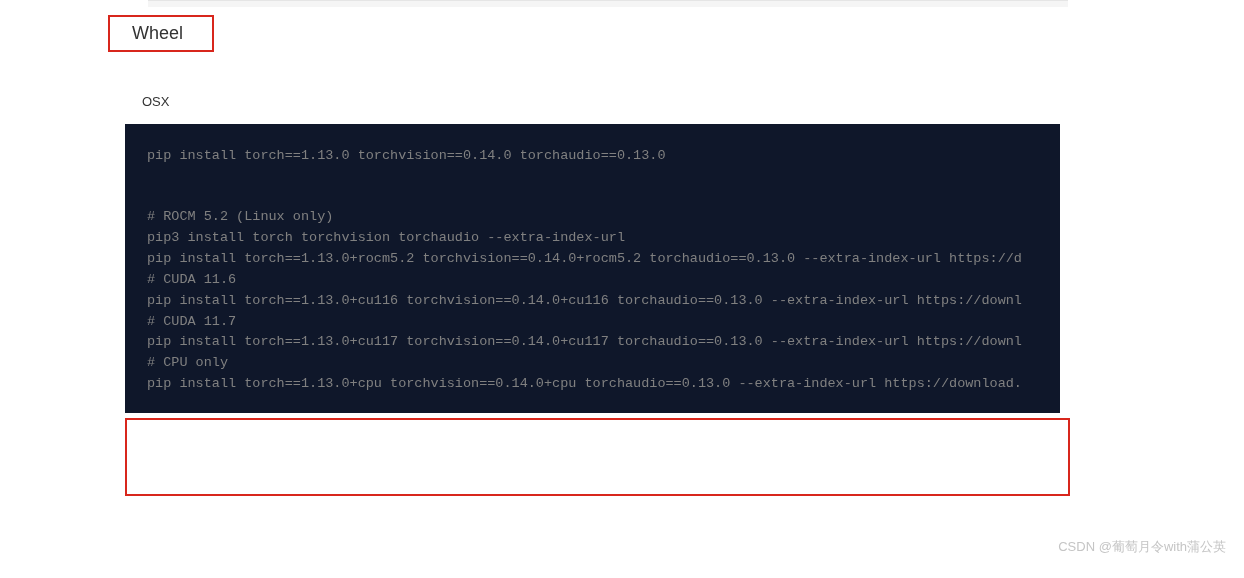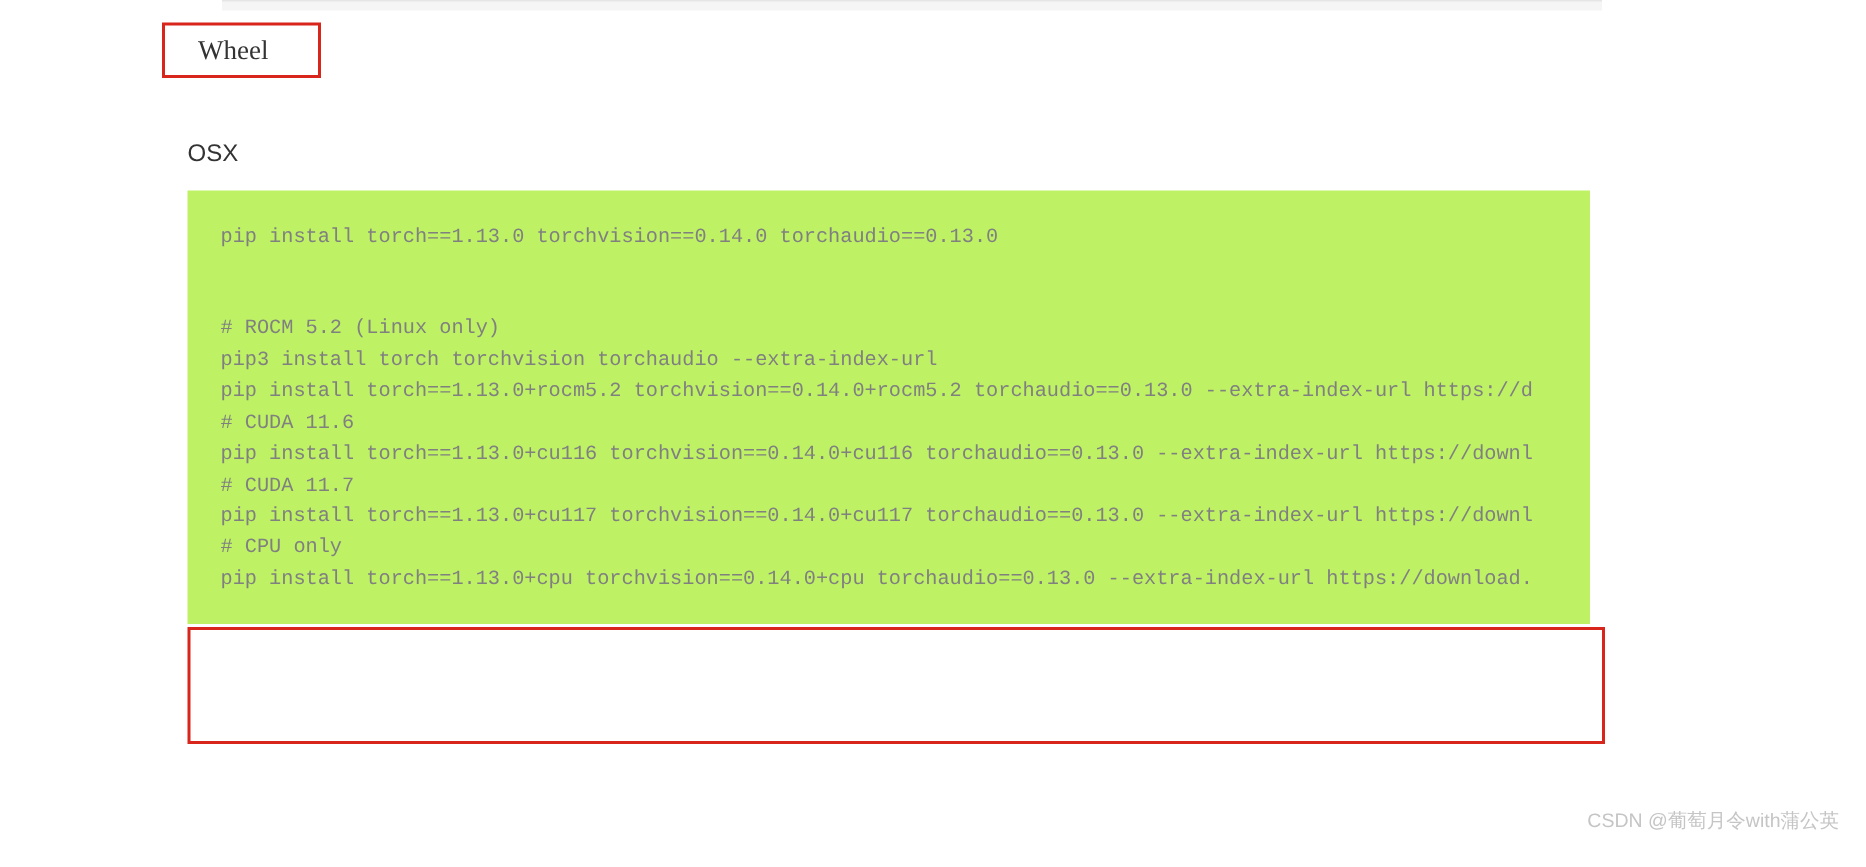--- a/index.html
+++ b/index.html
@@ -32,44 +32,43 @@
     }
     .heading-3 {
       font-size: 18px;
       font-weight: 400;
       color: #333333;
       margin-top: 30px;
       margin-bottom: 12px;
       padding-left: 9px;
       padding-top: 6px;
       padding-bottom: 6px;
-      font-family: Liberation Serif, serif;
     }
     .heading-3.wheel-box {
       border: 2px solid #d8261c;
       display: inline-block;
       width: 106px;
       margin-left: -15px;
       margin-top: 8px;
       padding-left: 22px;
       padding-right: 22px;
     }
     .heading-4 {
-      font-size: 16px;
+      font-size: 13px;
       font-weight: 400;
       color: #333333;
       margin-top: 22px;
       margin-bottom: 15px;
-      margin-left: 2px;
+      margin-left: 19px;
     }
     .heading-4.first {
       margin-top: 30px;
     }
     .code-block {
-      background: #bef264;
+      background: #0f172a;
       padding: 18px 22px;
       font-family: "Courier New", Courier, monospace;
       font-size: 13.5px;
       color: #808080;
       line-height: 1.55;
       white-space: pre;
       overflow-x: auto;
       margin-left: 2px;
       width: 935px;
       position: relative;

